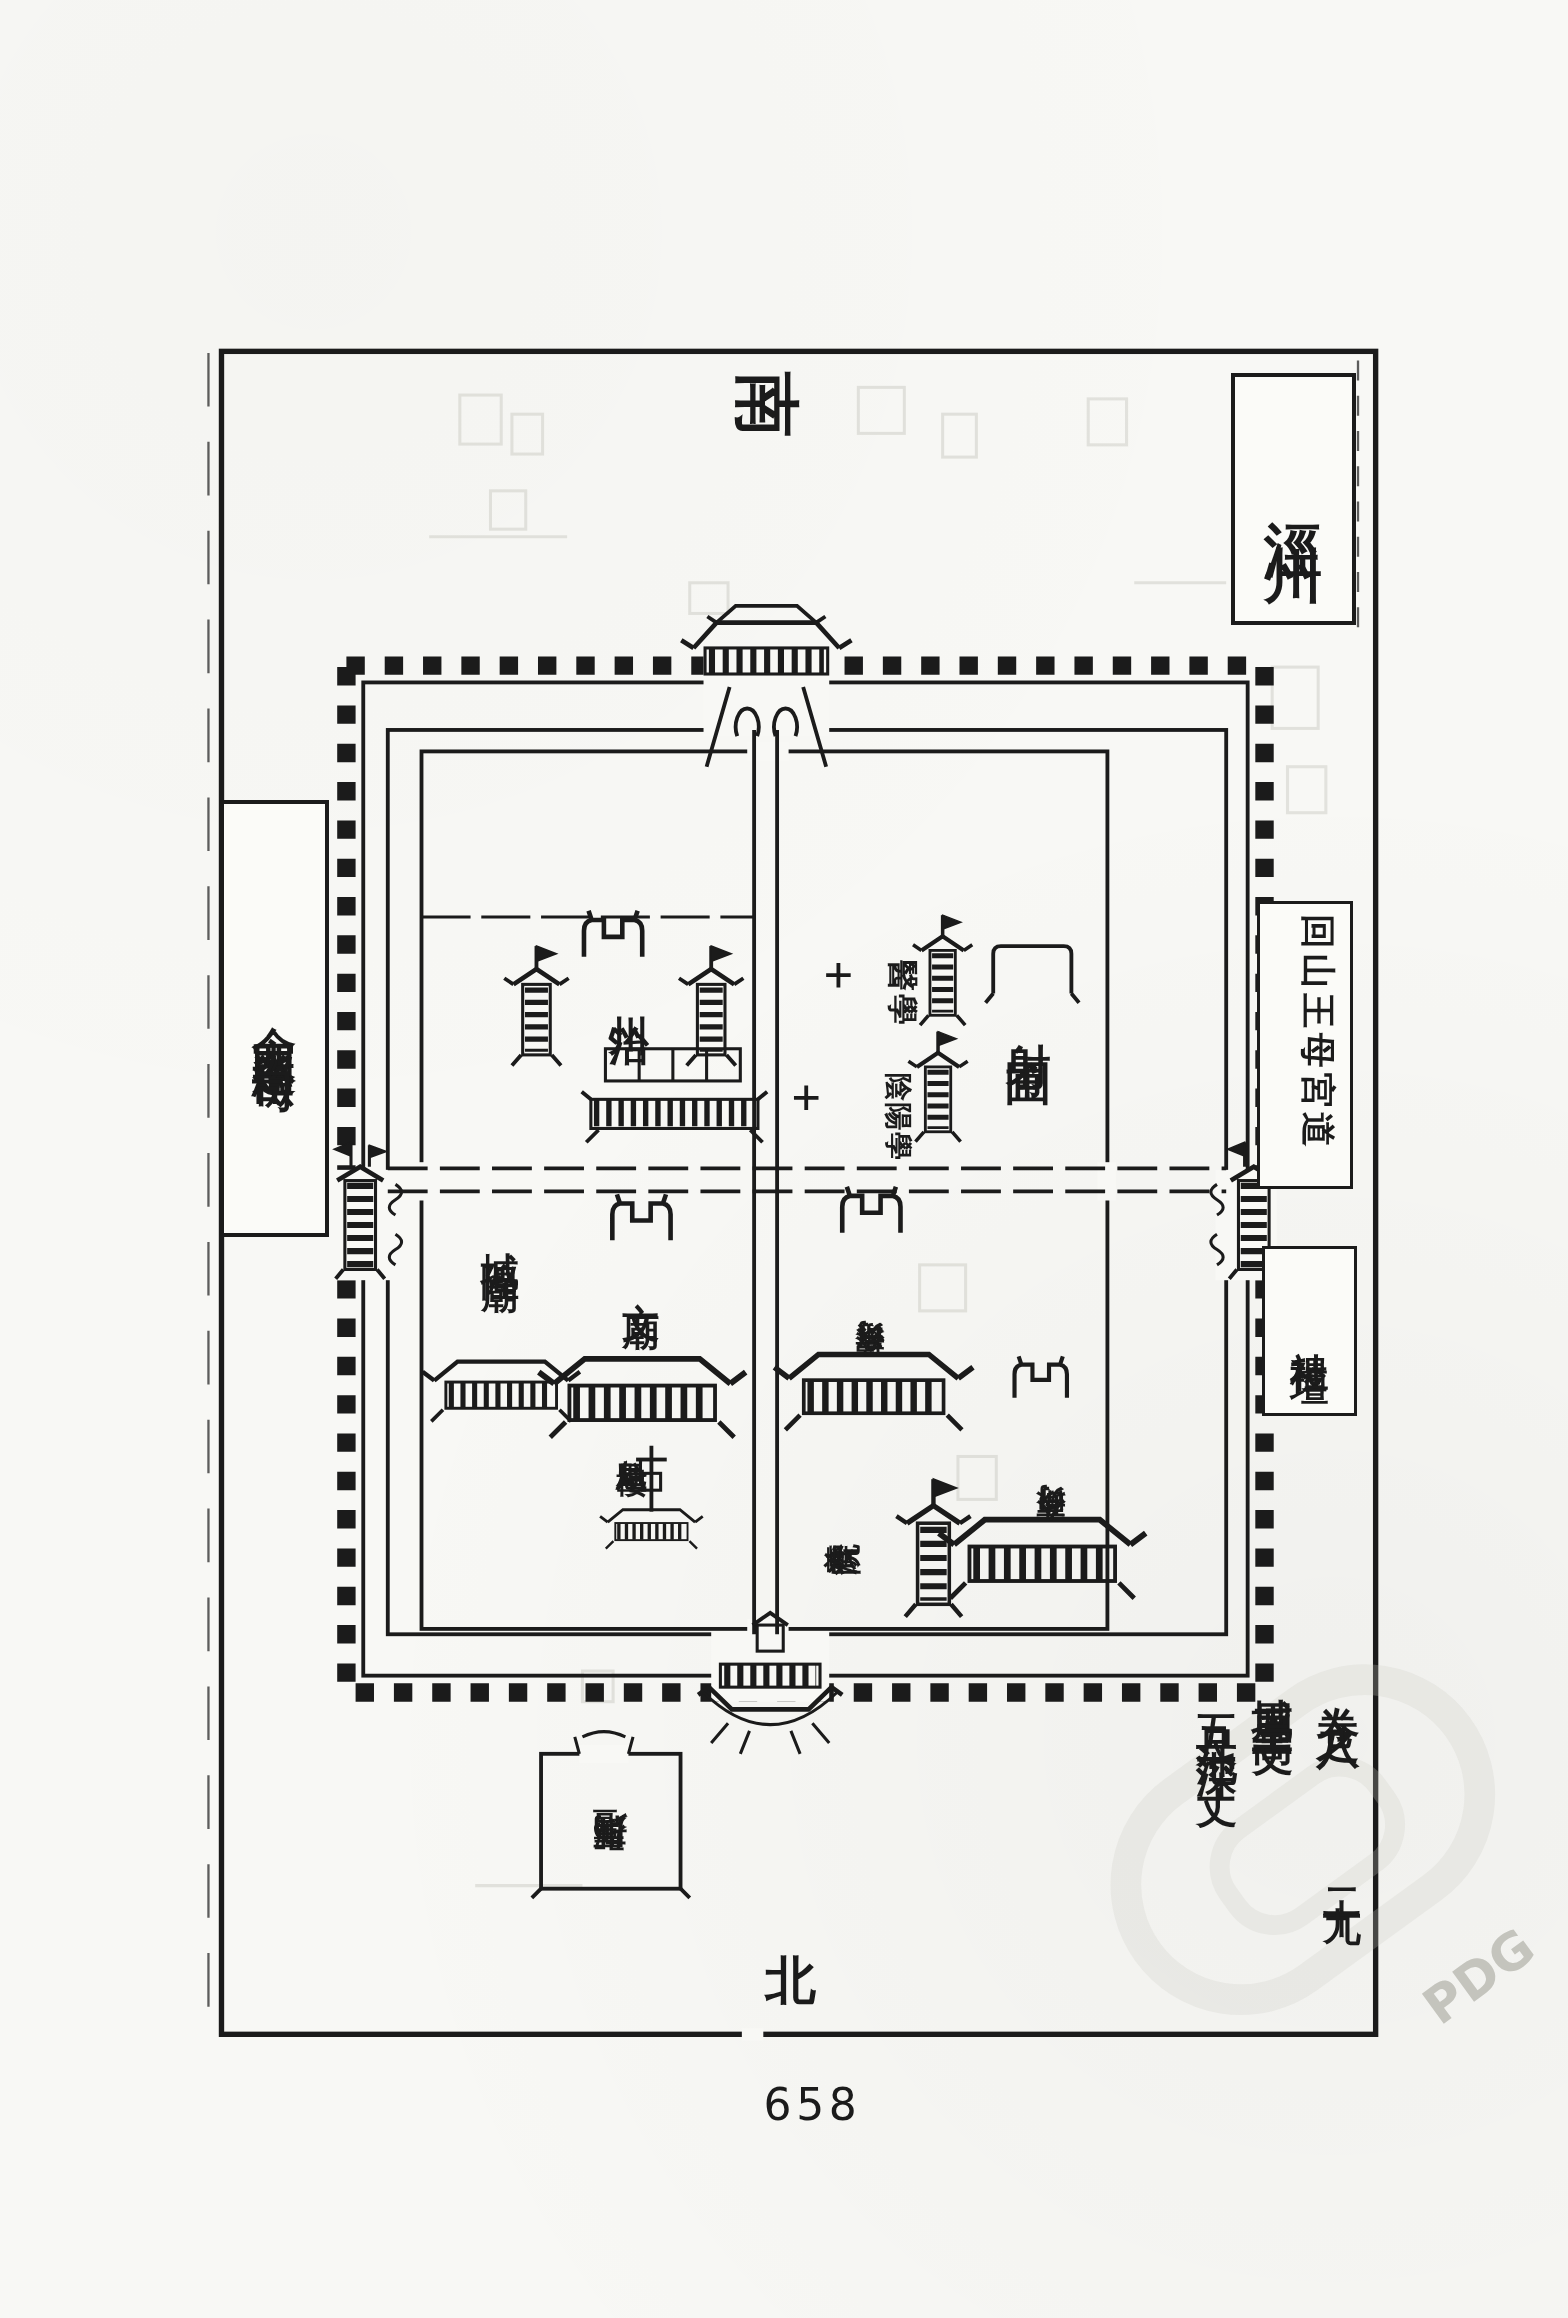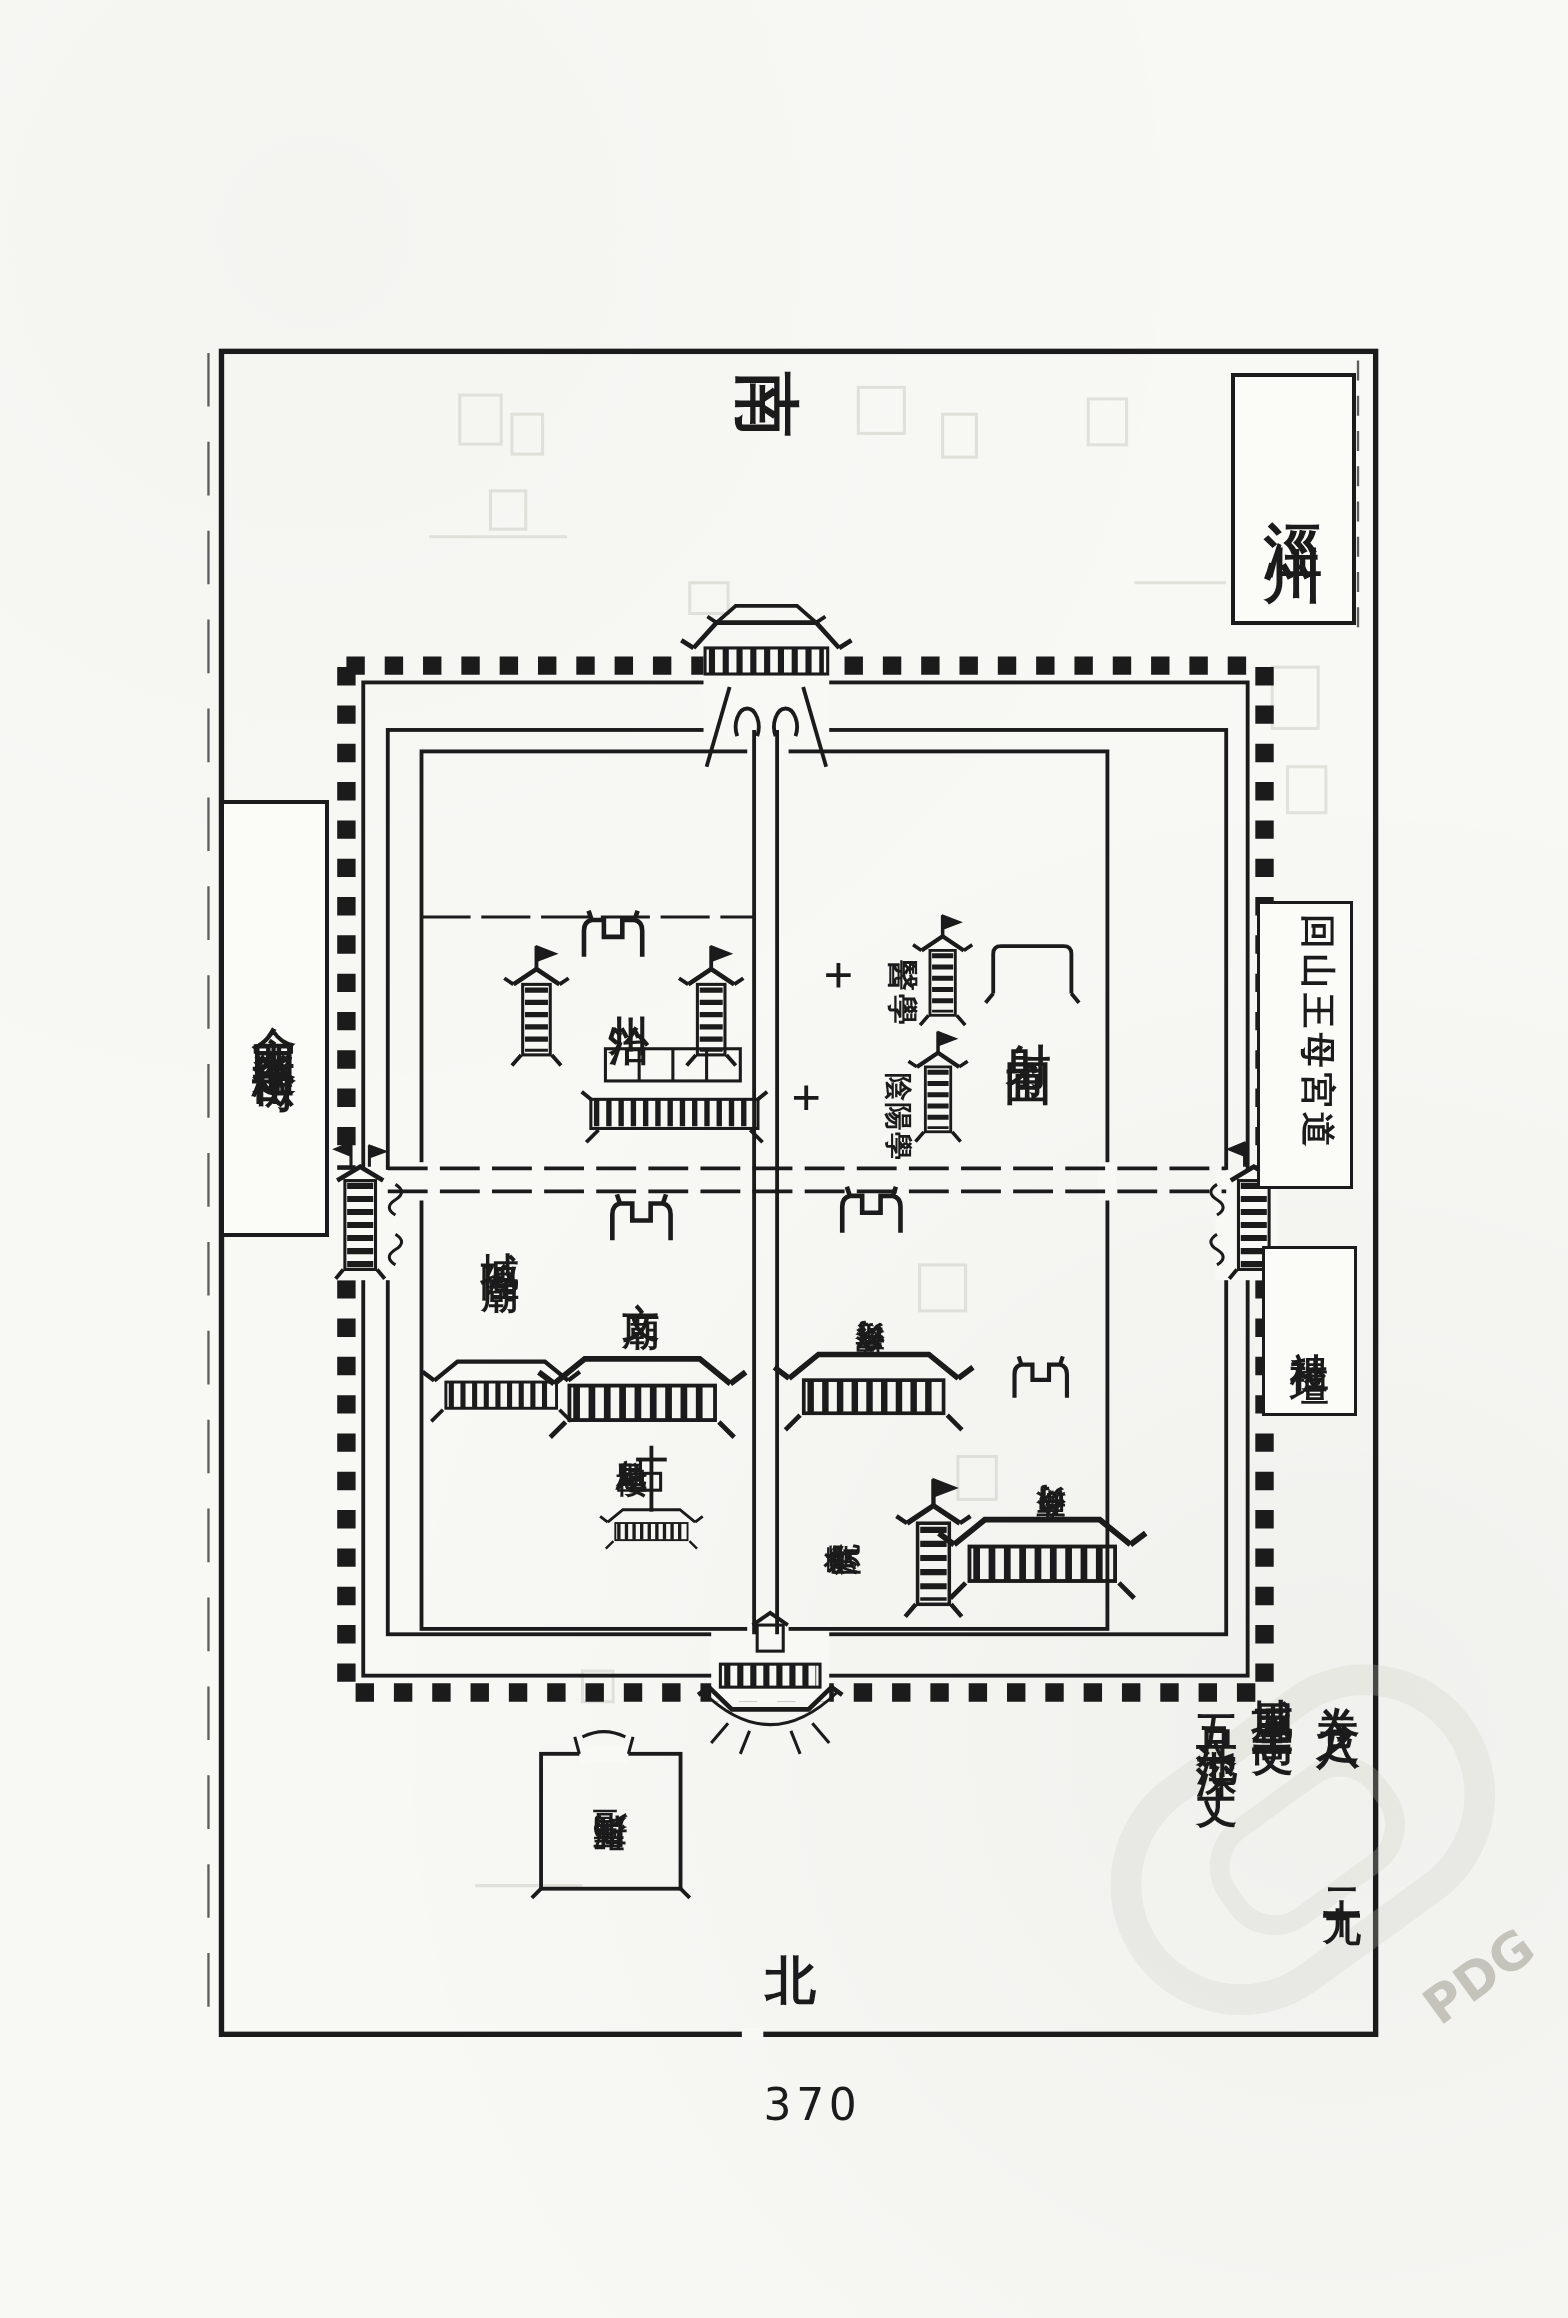--- a/index.html
+++ b/index.html
@@ -223,18 +223,18 @@
 <div class="lbl v rot180c" style="left:855px;top:1239px;width:34px;height:142px;font-size:29px;letter-spacing:3.1px;">按察分司</div>
 <div class="lbl v rot180c" style="left:1036px;top:1403px;width:34px;height:142px;font-size:29px;letter-spacing:3.1px;">布政分司</div>
 <div class="lbl v rotm90c" style="left:837px;top:1504px;width:35px;height:115px;font-size:31px;letter-spacing:3.1px;">養濟院</div>
 <div class="lbl v rot180c" style="left:592px;top:1763px;width:37px;height:115px;font-size:34px;letter-spacing:3.1px;">郡厲壇</div>
 
 <div class="lbl v" style="left:1317px;top:1672px;height:169px;font-size:43px;letter-spacing:10.7px;">卷之八</div>
 <div class="lbl v" style="left:1323px;top:1861px;height:153px;font-size:38px;letter-spacing:7.7px;">二十九</div>
 <div class="lbl v" style="left:1252px;top:1665px;height:360px;font-size:41px;letter-spacing:6.1px;">城周三里高二丈</div>
 <div class="lbl v" style="left:1196px;top:1683px;height:353px;font-size:41px;letter-spacing:14px;">五尺池深一丈</div>
 
-<div class="lbl print" style="left:759px;top:2079px;width:107px;text-align:center;font-size:44px;letter-spacing:4.6px;">370</div>
+<div class="lbl print" style="left:759px;top:2079px;width:107px;text-align:center;font-size:44px;letter-spacing:4.6px;">658</div>
 
 <div class="lbl ghosttxt" style="left:1418px;top:1947px;font-size:51px;transform:rotate(-36deg);">PDG</div>
 
 </div>
 
 
 </body></html>

